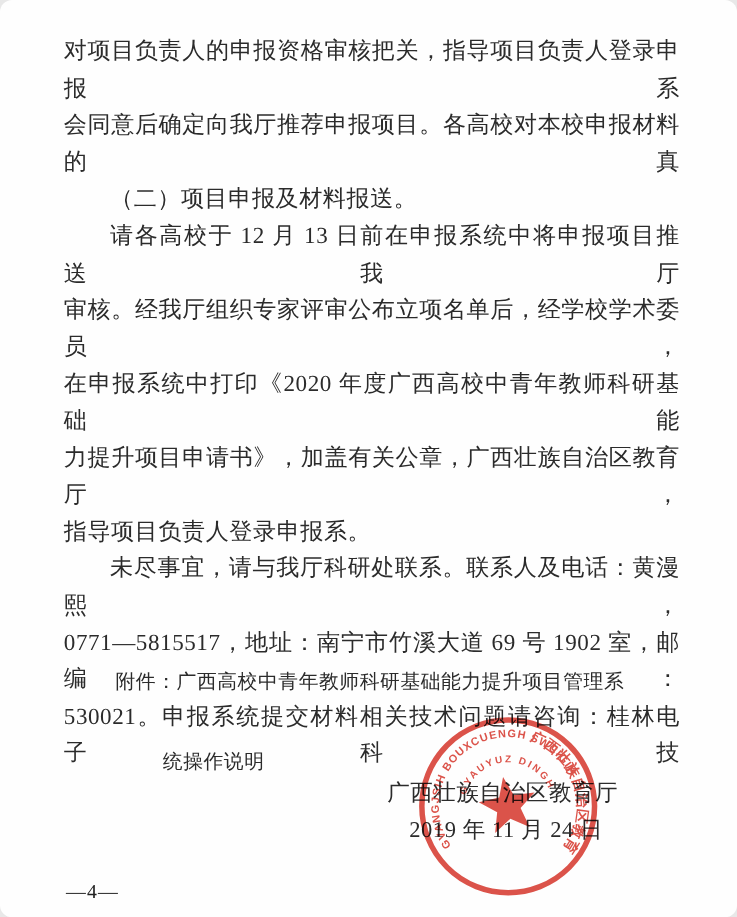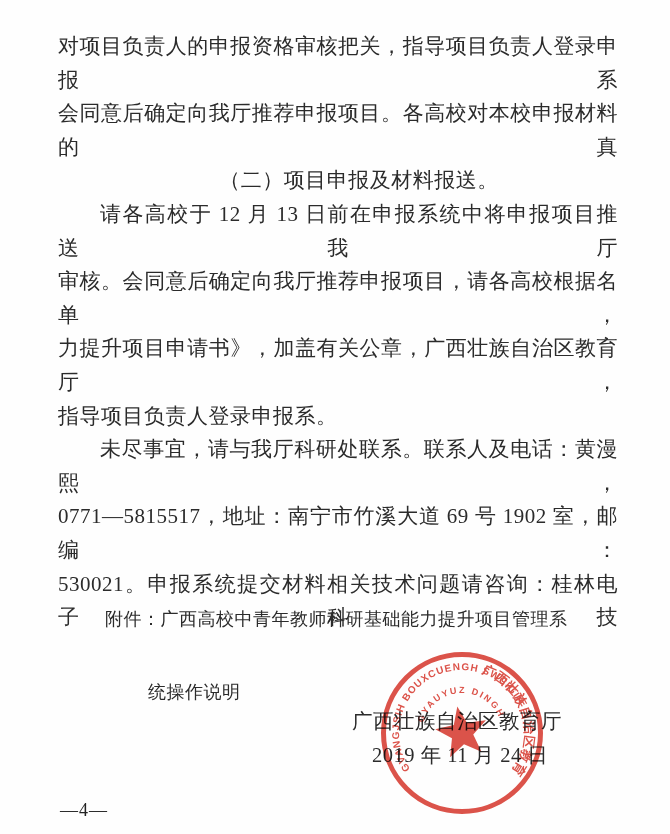--- a/index.html
+++ b/index.html
@@ -8,32 +8,33 @@
     background: #e8e8e8;
     font-family: "Liberation Serif", "DejaVu Serif", serif;
   }
   .page {
     position: relative;
     width: 670px;
     height: 834px;
     background: #fefefe;
     overflow: hidden;
     color: #2b2b2b;
+    border-radius: 11px;
   }
   .body-text {
     position: absolute;
     left: 58px;
     top: 30px;
     width: 560px;
     font-size: 21px;
     line-height: 33.6px;
     letter-spacing: 0.5px;
   }
   .line { min-height: 33.6px; }
-  .line.indent { text-indent: 42px; text-align: center; }
+  .line.indent { text-indent: 42px; }
   .line.fill {
     text-align: justify;
     text-align-last: justify;
   }
   .attachment-line {
     position: absolute;
     font-size: 18px;
     line-height: 33.6px;
     letter-spacing: 0.5px;
     white-space: nowrap;
@@ -74,21 +75,22 @@
 </head>
 <body>
 
 <div class="page">
 
   <div class="body-text" id="body-lines">
       <div class="line fill">对项目负责人的申报资格审核把关，指导项目负责人登录申报系</div>
       <div class="line fill">会同意后确定向我厅推荐申报项目。各高校对本校申报材料的真</div>
       <div class="line indent">（二）项目申报及材料报送。</div>
       <div class="line fill indent">请各高校于 12 月 13 日前在申报系统中将申报项目推送我厅</div>
-      <div class="line fill">审核。会同意后确定向我厅推荐申报项目，请各高校根据名单，</div>
+      <div class="line fill">审核。经我厅组织专家评审公布立项名单后，经学校学术委员，</div>
+      <div class="line fill">在申报系统中打印《2020 年度广西高校中青年教师科研基础能</div>
       <div class="line fill">力提升项目申请书》，加盖有关公章，广西壮族自治区教育厅，</div>
       <div class="line">指导项目负责人登录申报系。</div>
       <div class="line fill indent">未尽事宜，请与我厅科研处联系。联系人及电话：黄漫熙，</div>
       <div class="line fill">0771—5815517，地址：南宁市竹溪大道 69 号 1902 室，邮编：</div>
       <div class="line fill">530021。申报系统提交材料相关技术问题请咨询：桂林电子科技</div>
     </div>
 
   <div class="attachment-line attach-1">附件：广西高校中青年教师科研基础能力提升项目管理系</div>
   <div class="attachment-line attach-2">统操作说明</div>
 

